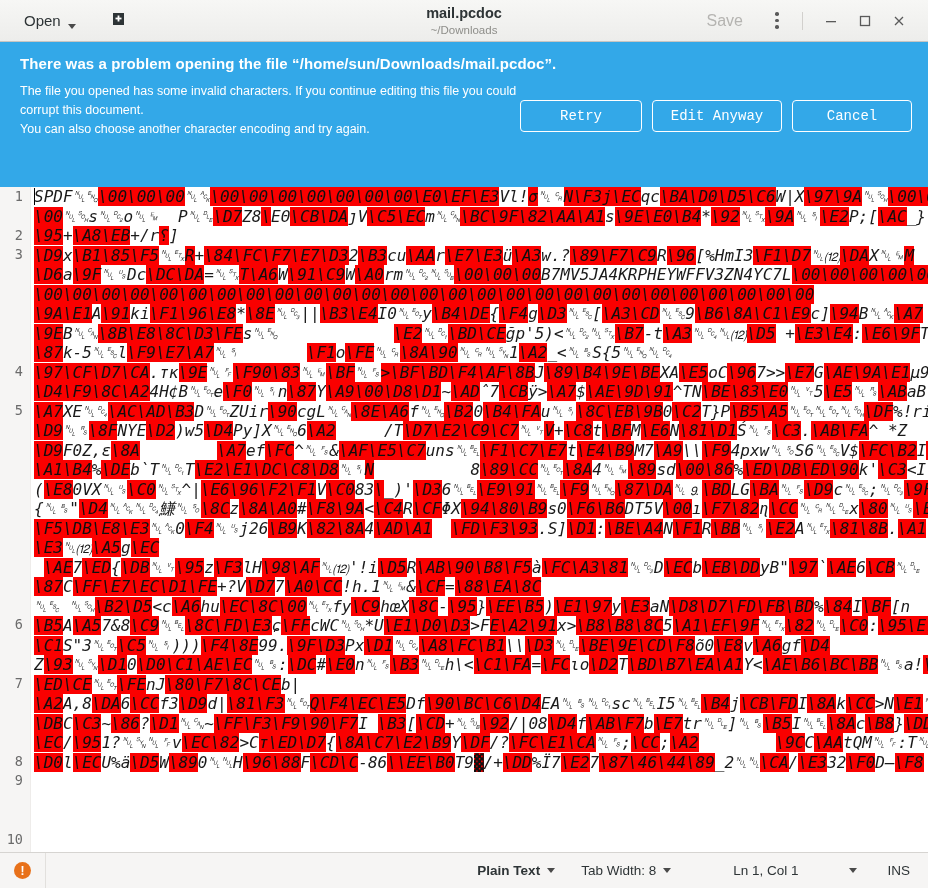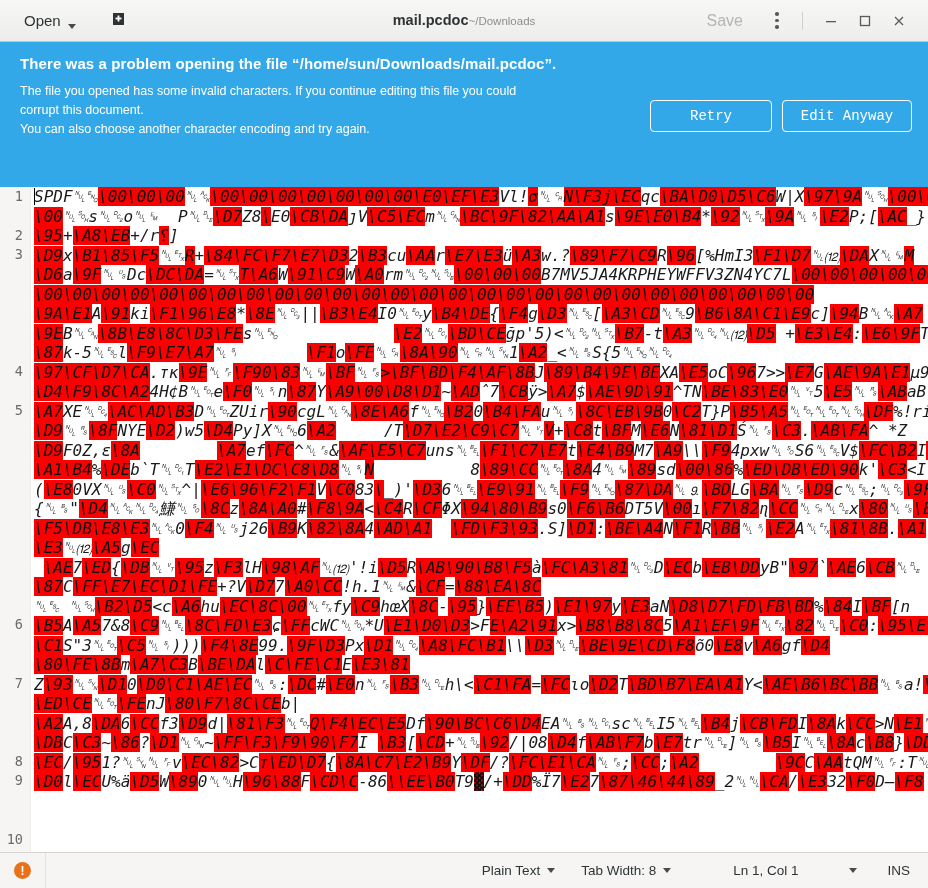--- a/index.html
+++ b/index.html
@@ -28,21 +28,21 @@
     width: 0; height: 0; border-left: 4.5px solid transparent;
     border-right: 4.5px solid transparent; border-top: 5px solid #4a4a4a;
   }
   .newdoc-btn {
     width: 34px; height: 30px; display: flex; align-items: center;
     justify-content: center; border-radius: 3px; cursor: pointer; margin-left: 16px;
   }
 
   .hb-title {
     position: absolute; left: 0; right: 0; top: 0; bottom: 0;
-    display: flex; flex-direction: row; align-items: center;
+    display: flex; flex-direction: column; align-items: center;
     justify-content: center; pointer-events: none;
   }
   .hb-title .t1 { font-size: 14.5px; font-weight: bold; color: #2e3436; line-height: 17px; }
   .hb-title .t2 { font-size: 11.5px; color: #8e8e8a; line-height: 14px; margin-top: 1px; }
 
   .save-btn {
     font-size: 16px; color: #b5b4b1; padding: 5px 10px; margin-right: 10px; cursor: default;
   }
   .kebab { width: 28px; height: 30px; display: flex; flex-direction: column;
     align-items: center; justify-content: center; gap: 3px; cursor: pointer; }
@@ -122,21 +122,21 @@
   }
   .warn-icon {
     width: 17px; height: 17px; border-radius: 50%; background: #e8711a;
     color: #ffffff; font-size: 12px; font-weight: bold; display: flex;
     align-items: center; justify-content: center; line-height: 1;
   }
   .sb-right { margin-left: auto; display: flex; align-items: center; padding-right: 18px; }
   .sb-item { display: flex; align-items: center; gap: 7px; cursor: pointer; }
   .sb-caret { width: 0; height: 0; border-left: 4.5px solid transparent;
     border-right: 4.5px solid transparent; border-top: 5px solid #4a4a4a; }
-  .gap-a { margin-right: 26px; }
+  .gap-a { margin-right: 26px; font-weight: bold; }
   .gap-b { margin-right: 62px; }
   .gap-c { margin-right: 30px; }
   .sb-ins { font-size: 13.5px; }
 </style>
 </head>
 <body>
 
 <div class="app">
 
   <div class="headerbar">
@@ -198,20 +198,21 @@
     <div class="ib-title">There was a problem opening the file “/home/sun/Downloads/mail.pcdoc”.</div>
     <div class="ib-body">
       <div>The file you opened has some invalid characters. If you continue editing this file you could</div>
       <div>corrupt this document.</div>
       <div>You can also choose another character encoding and try again.</div>
     </div>
 
     <div class="ib-actions">
       <div class="ib-btn w-retry">Retry</div>
       <div class="ib-btn w-edit">Edit Anyway</div>
+      <div class="ib-btn w-cancel">Cancel</div>
     </div>
 
     <div class="ib-enc">
       <span class="ib-enc-label">Character Encoding:</span>
       <div class="enc-select">
         <span>Current Locale (UTF-8)</span>
         <span class="enc-caret"></span>
       </div>
     </div>
   </div>
@@ -248,21 +249,20 @@
         <div class="row"><span class="bad">\A1\B4</span><span>%</span><span class="bad">\DE</span><span>b`T</span><span>␀␑</span><span>T</span><span class="bad">\E2\E1\DC\C8\D8</span><span>␀␏</span><span class="bad">N</span><span>          8</span><span class="bad">\89\CC</span><span>␀␄</span><span class="bad">\8A</span><span>4</span><span>␀␙</span><span class="bad">\89</span><span>sd</span><span class="bad">\00</span><span class="bad">\86</span><span>%</span><span class="bad">\ED\DB\ED\90</span><span>k'</span><span class="bad">\C3</span><span>&lt;I</span></div>
         <div class="row"><span>(</span><span class="bad">\E8</span><span>0VX</span><span>␀␟</span><span class="bad">\C0</span><span>␀␂</span><span>^|</span><span class="bad">\E6\96\F2\F1</span><span>V</span><span class="bad">\C0</span><span>83</span><span class="bad">\</span><span>_)'</span><span class="bad">\D3</span><span>6</span><span>␀␇</span><span class="bad">\E9\91</span><span>␀␇</span><span class="bad">\F9</span><span>␀␅</span><span class="bad">\87\DA</span><span>␀⒐</span><span class="bad">\BD</span><span>LG</span><span class="bad">\BA</span><span>␀␜</span><span class="bad">\D9</span><span>c</span><span>␀␛</span><span>;</span><span>␀␓</span><span class="bad">\9F</span><span>t</span></div>
         <div class="row"><span>{</span><span>␀␈</span><span>"</span><span class="bad">\D4</span><span>␀␆</span><span>␀␔</span><span>鰜</span><span>␀␎</span><span class="bad">\8C</span><span>z</span><span class="bad">\8A\A0</span><span>#</span><span class="bad">\F8\9A</span><span>&lt;</span><span class="bad">\C4</span><span>R</span><span class="bad">\CF</span><span>ΦX</span><span class="bad">\94\80\B9</span><span>s0</span><span class="bad">\F6\B6</span><span>DT5V</span><span class="bad">\00</span><span>ı</span><span class="bad">\F7\82</span><span>ɳ</span><span class="bad">\CC</span><span>␀␍</span><span>␀␐</span><span>x</span><span class="bad">\80</span><span>␀␟</span><span class="bad">\E4</span><span>E</span></div>
         <div class="row"><span class="bad">\F5\DB\E8\E3</span><span>␀␆</span><span>0</span><span class="bad">\F4</span><span>␀␟</span><span>j26</span><span class="bad">\B9</span><span>K</span><span class="bad">\82\8A</span><span>4</span><span class="bad">\AD\A1</span><span>  </span><span class="bad">\FD\F3\93</span><span>.S]</span><span class="bad">\D1</span><span>:</span><span class="bad">\BE\A4</span><span>N</span><span class="bad">\F1</span><span>R</span><span class="bad">\BB</span><span>␀␏</span><span class="bad">\E2</span><span>A</span><span>␀␃</span><span class="bad">\81\8B</span><span>.</span><span class="bad">\A1</span><span>␀␛</span></div>
         <div class="row"><span class="bad">\E3</span><span>␀⑿</span><span class="bad">\A5</span><span>g</span><span class="bad">\EC</span></div>
         <div class="row"><span> </span><span class="bad">\AE</span><span>7</span><span class="bad">\ED</span><span>{</span><span class="bad">\DB</span><span>␀␋</span><span class="bad">\95</span><span>z</span><span class="bad">\F3</span><span>lH</span><span class="bad">\98\AF</span><span>␀⑿</span><span>'!i</span><span class="bad">\D5</span><span>R</span><span class="bad">\AB\90\B8\F5</span><span>à</span><span class="bad">\FC\A3\81</span><span>␀␓</span><span>D</span><span class="bad">\EC</span><span>b</span><span class="bad">\EB\DD</span><span>yB"</span><span class="bad">\97</span><span>`</span><span class="bad">\AE</span><span>6</span><span class="bad">\CB</span><span>␀␐</span></div>
         <div class="row"><span class="bad">\87</span><span>C</span><span class="bad">\FF\E7\EC\D1\FE</span><span>+?V</span><span class="bad">\D7</span><span>7</span><span class="bad">\A0\CC</span><span>!h.1</span><span>␀␙</span><span>&amp;</span><span class="bad">\CF</span><span>=</span><span class="bad">\88\EA\8C</span></div>
         <div class="row"><span>␀␛</span><span> </span><span>␀␁</span><span class="bad">\B2\D5</span><span>&lt;c</span><span class="bad">\A6</span><span>hu</span><span class="bad">\EC\8C\00</span><span>␀␃</span><span>fy</span><span class="bad">\C9</span><span>hœX</span><span class="bad">\8C</span><span>-</span><span class="bad">\95</span><span>}</span><span class="bad">\EE\B5</span><span>)</span><span class="bad">\E1\97</span><span>y</span><span class="bad">\E3</span><span>aN</span><span class="bad">\D8\D7\FD\FB\BD</span><span>%</span><span class="bad">\84</span><span>I</span><span class="bad">\BF</span><span>[n</span></div>
         <div class="row"><span class="bad">\B5</span><span>A</span><span class="bad">\A5</span><span>7&amp;8</span><span class="bad">\C9</span><span>␀␇</span><span class="bad">\8C\FD\E3</span><span>ɕ</span><span class="bad">\FF</span><span>cWC</span><span>␀␁</span><span>*U</span><span class="bad">\E1\D0\D3</span><span>&gt;F</span><span class="bad">E</span><span class="bad">\A2</span><span class="bad">\91</span><span>x&gt;</span><span class="bad">\B8\B8\8C</span><span>5</span><span class="bad">\A1\EF\9F</span><span>␀␃</span><span class="bad">\82</span><span>␀␐</span><span class="bad">\C0</span><span>:</span><span class="bad">\95\E7</span></div>
         <div class="row"><span class="bad">\C1</span><span>S"3</span><span>␀␄</span><span class="bad">\C5</span><span>␀␏</span><span>)))</span><span class="bad">\F4\8E</span><span>99.</span><span class="bad">\9F\D3</span><span>Px</span><span class="bad">\D1</span><span>␀␔</span><span class="bad">\A8\FC\B1</span><span>\\</span><span class="bad">\D3</span><span>␀␐</span><span class="bad">\BE\9E\CD\F8</span><span>õ0</span><span class="bad">\E8</span><span>v</span><span class="bad">\A6</span><span>gf</span><span class="bad">\D4</span></div>
-        <div class="row"><span class="bad">\80\FE\8B</span><span>m</span><span class="bad">\A7\C3</span><span>B</span><span class="bad">\BE\DA</span><span>l</span><span class="bad">\C</span><span class="bad">\FE\C1</span><span>E</span><span class="bad">\E3\81</span></div>
         <div class="row"><span>Z</span><span class="bad">\93</span><span>␀␖</span><span class="bad">\D1</span><span>0</span><span class="bad">\D0\C1\AE\EC</span><span>␀␈</span><span>:</span><span class="bad">\DC</span><span>#</span><span class="bad">\E0</span><span>n</span><span>␀␜</span><span class="bad">\B3</span><span>␀␐</span><span>h\&lt;</span><span class="bad">\C1\FA</span><span>=</span><span class="bad">\FC</span><span>ɩo</span><span class="bad">\D2</span><span>T</span><span class="bad">\BD\B7\EA\A1</span><span>Y&lt;</span><span class="bad">\AE\B6\BC\BB</span><span>␀␈</span><span>a!</span><span class="bad">\CA</span></div>
         <div class="row"><span class="bad">\ED\CE</span><span>␀␄</span><span class="bad">\FE</span><span>nJ</span><span class="bad">\80\F7\8C\CE</span><span>b|</span></div>
         <div class="row"><span class="bad">\A2</span><span>A,8</span><span class="bad">\DA</span><span>6</span><span class="bad">\CC</span><span>f3</span><span class="bad">\D9</span><span>d|</span><span class="bad">\81\F3</span><span>␀␄</span><span class="bad">Q</span><span class="bad">\F4\EC\E5</span><span>Df</span><span class="bad">\90\BC\C6\D4</span><span>EA</span><span>␀␈</span><span>␀␑</span><span>sc</span><span>␀␇</span><span>I5</span><span>␀␇</span><span class="bad">\B4</span><span>j</span><span class="bad">\CB\FD</span><span>I</span><span class="bad">\8A</span><span>k</span><span class="bad">\CC</span><span>&gt;N</span><span class="bad">\E1</span><span>␀␗</span></div>
         <div class="row"><span class="bad">\DB</span><span>C</span><span class="bad">\C3</span><span>~</span><span class="bad">\86</span><span>?</span><span class="bad">\D1</span><span>␀␘</span><span>~</span><span class="bad">\FF\F3\F9\90\F7</span><span>I</span><span> </span><span class="bad">\B3</span><span>[</span><span class="bad">\CD</span><span>+</span><span>␀␚</span><span class="bad">\92</span><span>/|08</span><span class="bad">\D4</span><span>f</span><span class="bad">\AB\F7</span><span>b</span><span class="bad">\E7</span><span>tr</span><span>␀␐</span><span>]</span><span>␀␈</span><span class="bad">\B5</span><span>I</span><span>␀␇</span><span class="bad">\8A</span><span>c</span><span class="bad">\B8</span><span>}</span><span class="bad">\DD</span></div>
         <div class="row"><span class="bad">\EC</span><span>/</span><span class="bad">\95</span><span>1?</span><span>␀␖</span><span>␀␌</span><span>v</span><span class="bad">\EC\82</span><span>&gt;C</span><span class="bad">т</span><span class="bad">\ED\D7</span><span>{</span><span class="bad">\8A\C7\E2\B9</span><span>Y</span><span class="bad">\DF</span><span>/?</span><span class="bad">\FC\E1\CA</span><span>␀␜</span><span>;</span><span class="bad">\CC</span><span>;</span><span class="bad">\A2</span><span>        </span><span class="bad">\9C</span><span>C</span><span class="bad">\AA</span><span>tQM</span><span>␀␌</span><span>:T</span><span>␀␚</span></div>
         <div class="row"><span class="bad">\D0</span><span>l</span><span class="bad">\EC</span><span>U%</span><span>ä</span><span class="bad">\D5</span><span>W</span><span class="bad">\89</span><span>0</span><span>␀␀</span><span>H</span><span class="bad">\96</span><span class="bad">\88</span><span>F</span><span class="bad">\CD\C</span><span>-86</span><span class="bad">\</span><span class="bad">\EE\B0</span><span>T9</span><span class="bad">▓</span><span>/+</span><span class="bad">\DD</span><span>%Ï7</span><span class="bad">\E2</span><span>7</span><span class="bad">\87</span><span class="bad">\46</span><span class="bad">\44</span><span class="bad">\89</span><span>_2</span><span>␀␀</span><span class="bad">\CA</span><span>/</span><span class="bad">\E3</span><span>32</span><span class="bad">\F0</span><span>D</span><span>—</span><span class="bad">\F8</span></div>
       </div>
   </div>
 
   <div class="statusbar">

